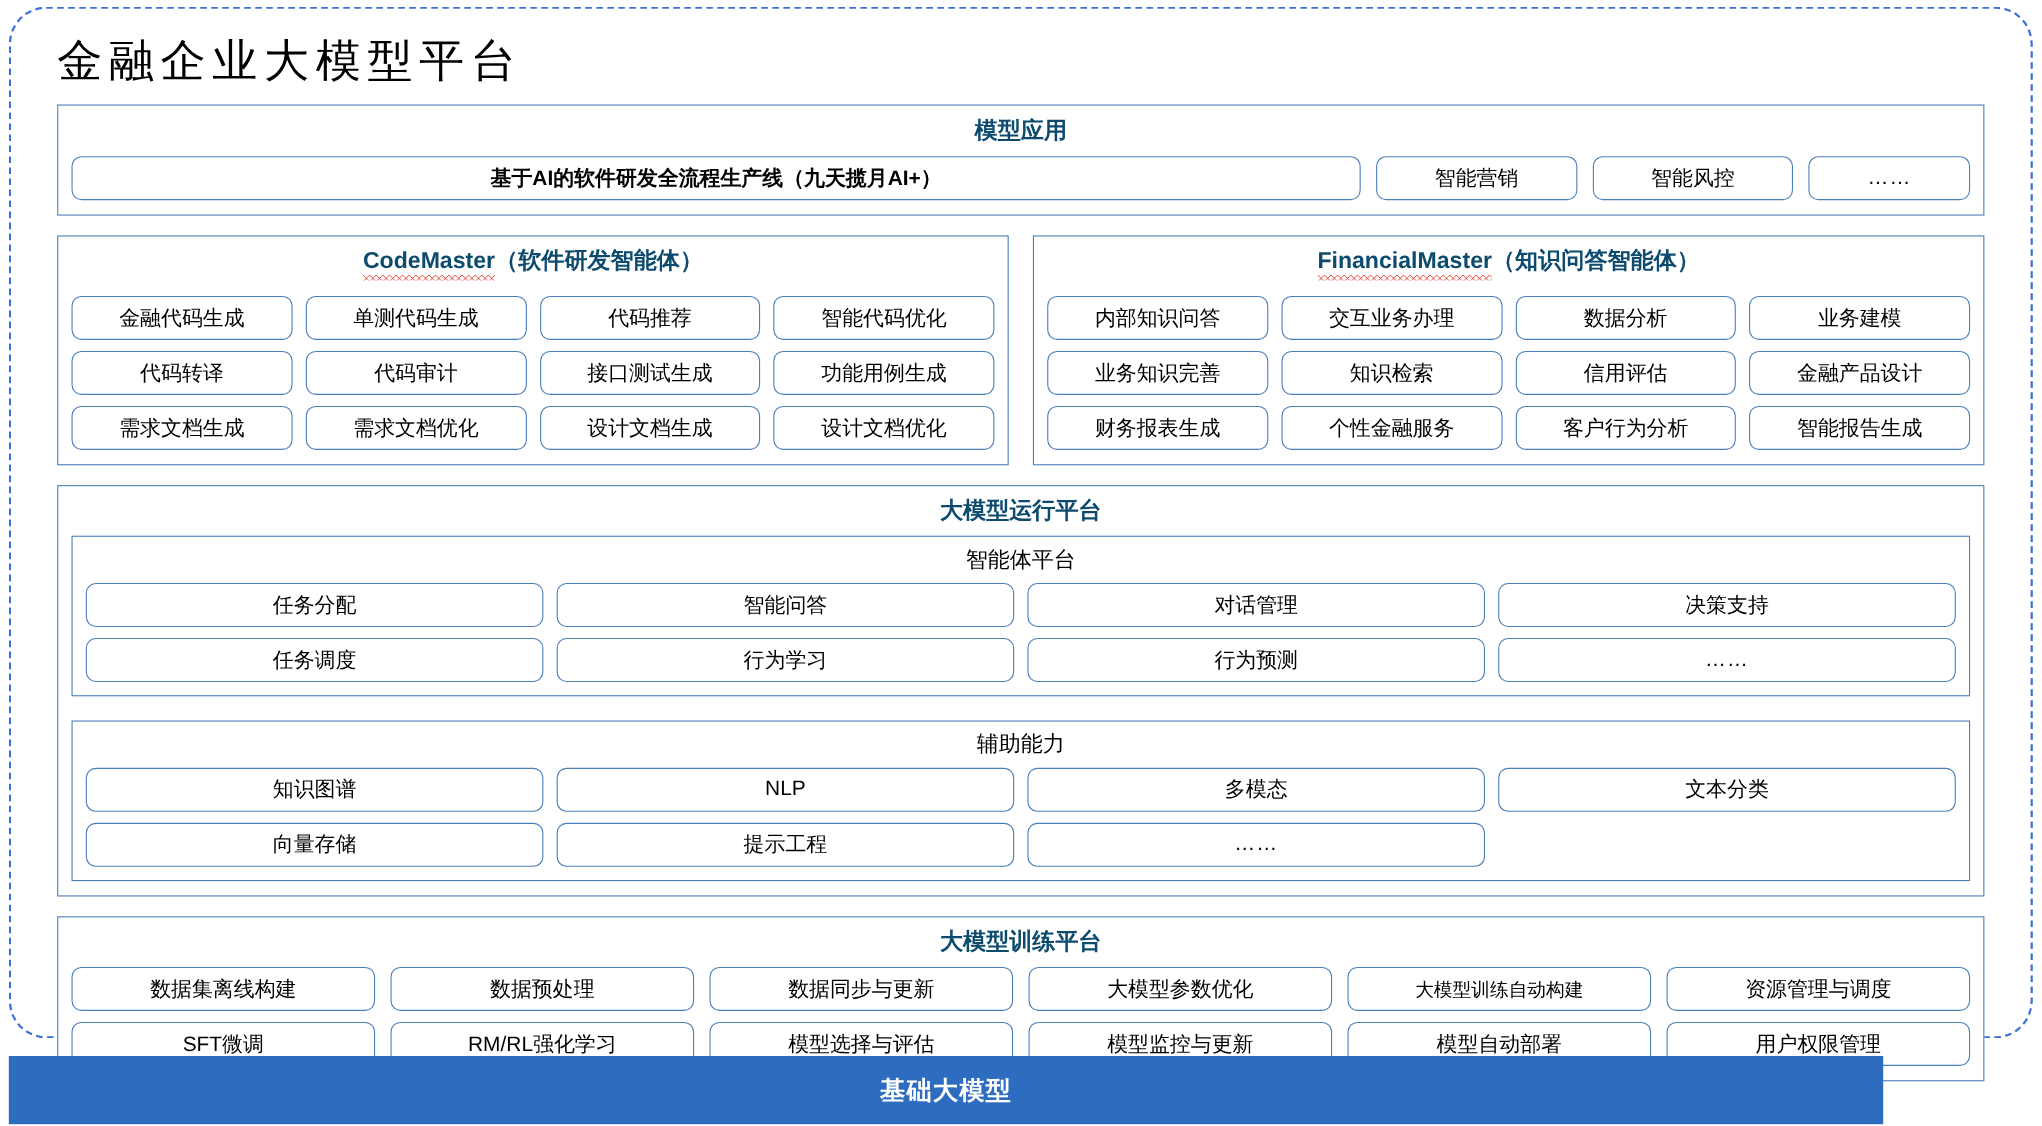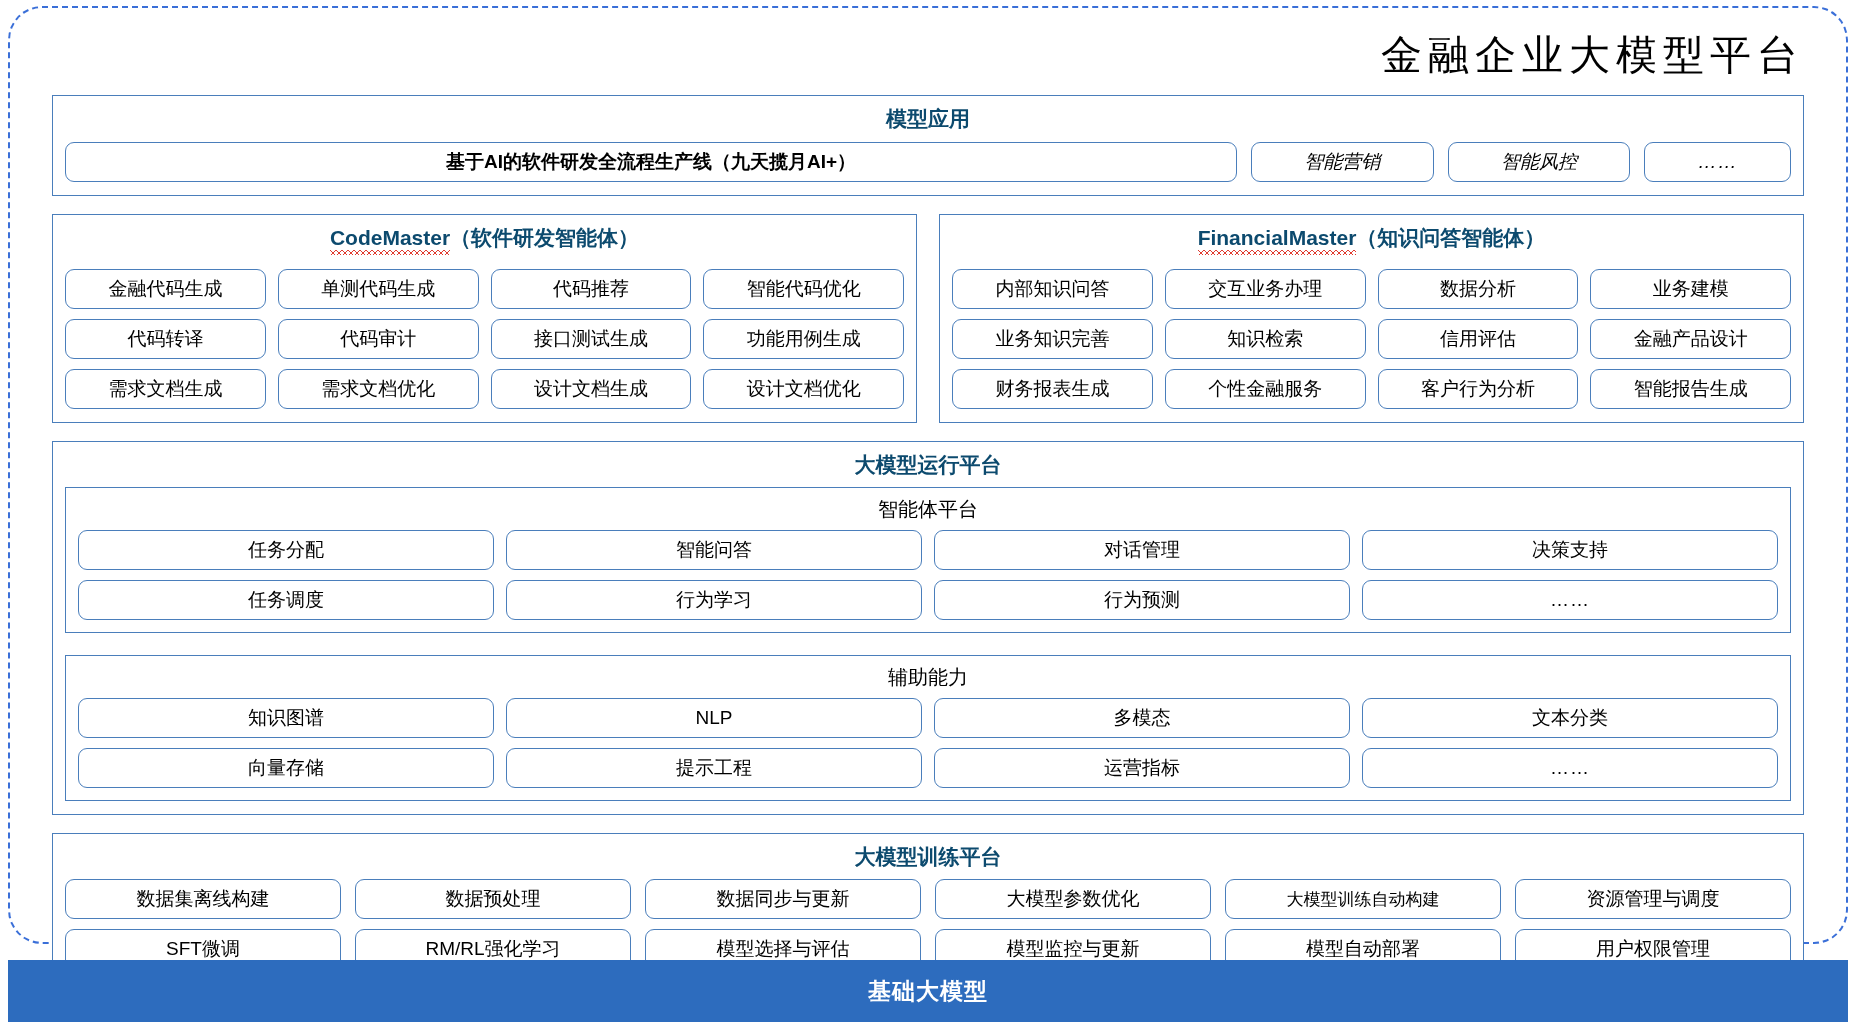--- a/index.html
+++ b/index.html
@@ -33,21 +33,21 @@
     left: 52px;
     top: 18px;
     width: 1752px;
     height: 912px;
     display: flex;
     flex-direction: column;
   }
 
   
   .main-title {
-    text-align: right;
+    text-align: left;
     font-size: 41px;
     font-weight: 400;
     font-family: "DejaVu Serif", "Liberation Serif", serif;
     letter-spacing: 6px;
     color: #000000;
     line-height: 1.35;
     padding-top: 10px;
     padding-bottom: 12px;
     white-space: nowrap;
   }
@@ -95,21 +95,21 @@
   .chip.small-text { font-size: 17px; }
   .chip.bold { font-weight: bold; }
   .chip.dots { letter-spacing: 1px; }
 
   
   .app-row {
     display: flex;
     gap: 14px;
   }
   .app-main { flex: 0 0 1172px; }
-  .app-side { flex: 1 1 auto; font-style: italic; }
+  .app-side { flex: 1 1 auto; }
 
   
   .masters {
     display: flex;
     gap: 22px;
     margin-top: 18px;
   }
   .master { flex: 1 1 0; }
   .master .panel-title { position: relative; display: inline-block; }
   .title-wrap { text-align: center; margin-bottom: 9px; }
@@ -153,21 +153,21 @@
   }
 
   
   .training { margin-top: 18px; }
 
   
   .base-bar {
     position: absolute;
     left: 8px;
     top: 960px;
-    width: 1840px;
+    width: 1704px;
     height: 62px;
     background: #2d6cbe;
     color: #ffffff;
     display: flex;
     align-items: center;
     justify-content: center;
     font-size: 23px;
     font-weight: bold;
     letter-spacing: 1px;
   }
@@ -257,21 +257,20 @@
 
         <div class="sub-panel">
           <div class="subpanel-title">辅助能力</div>
           <div class="grid4">
             <div class="chip">知识图谱</div>
             <div class="chip">NLP</div>
             <div class="chip">多模态</div>
             <div class="chip">文本分类</div>
             <div class="chip">向量存储</div>
             <div class="chip">提示工程</div>
-            <div class="chip">运营指标</div>
             <div class="chip dots">……</div>
           </div>
         </div>
 
       </div>
     </div>
 
     <div class="panel training">
       <div class="panel-title">大模型训练平台</div>
       <div class="grid6">

